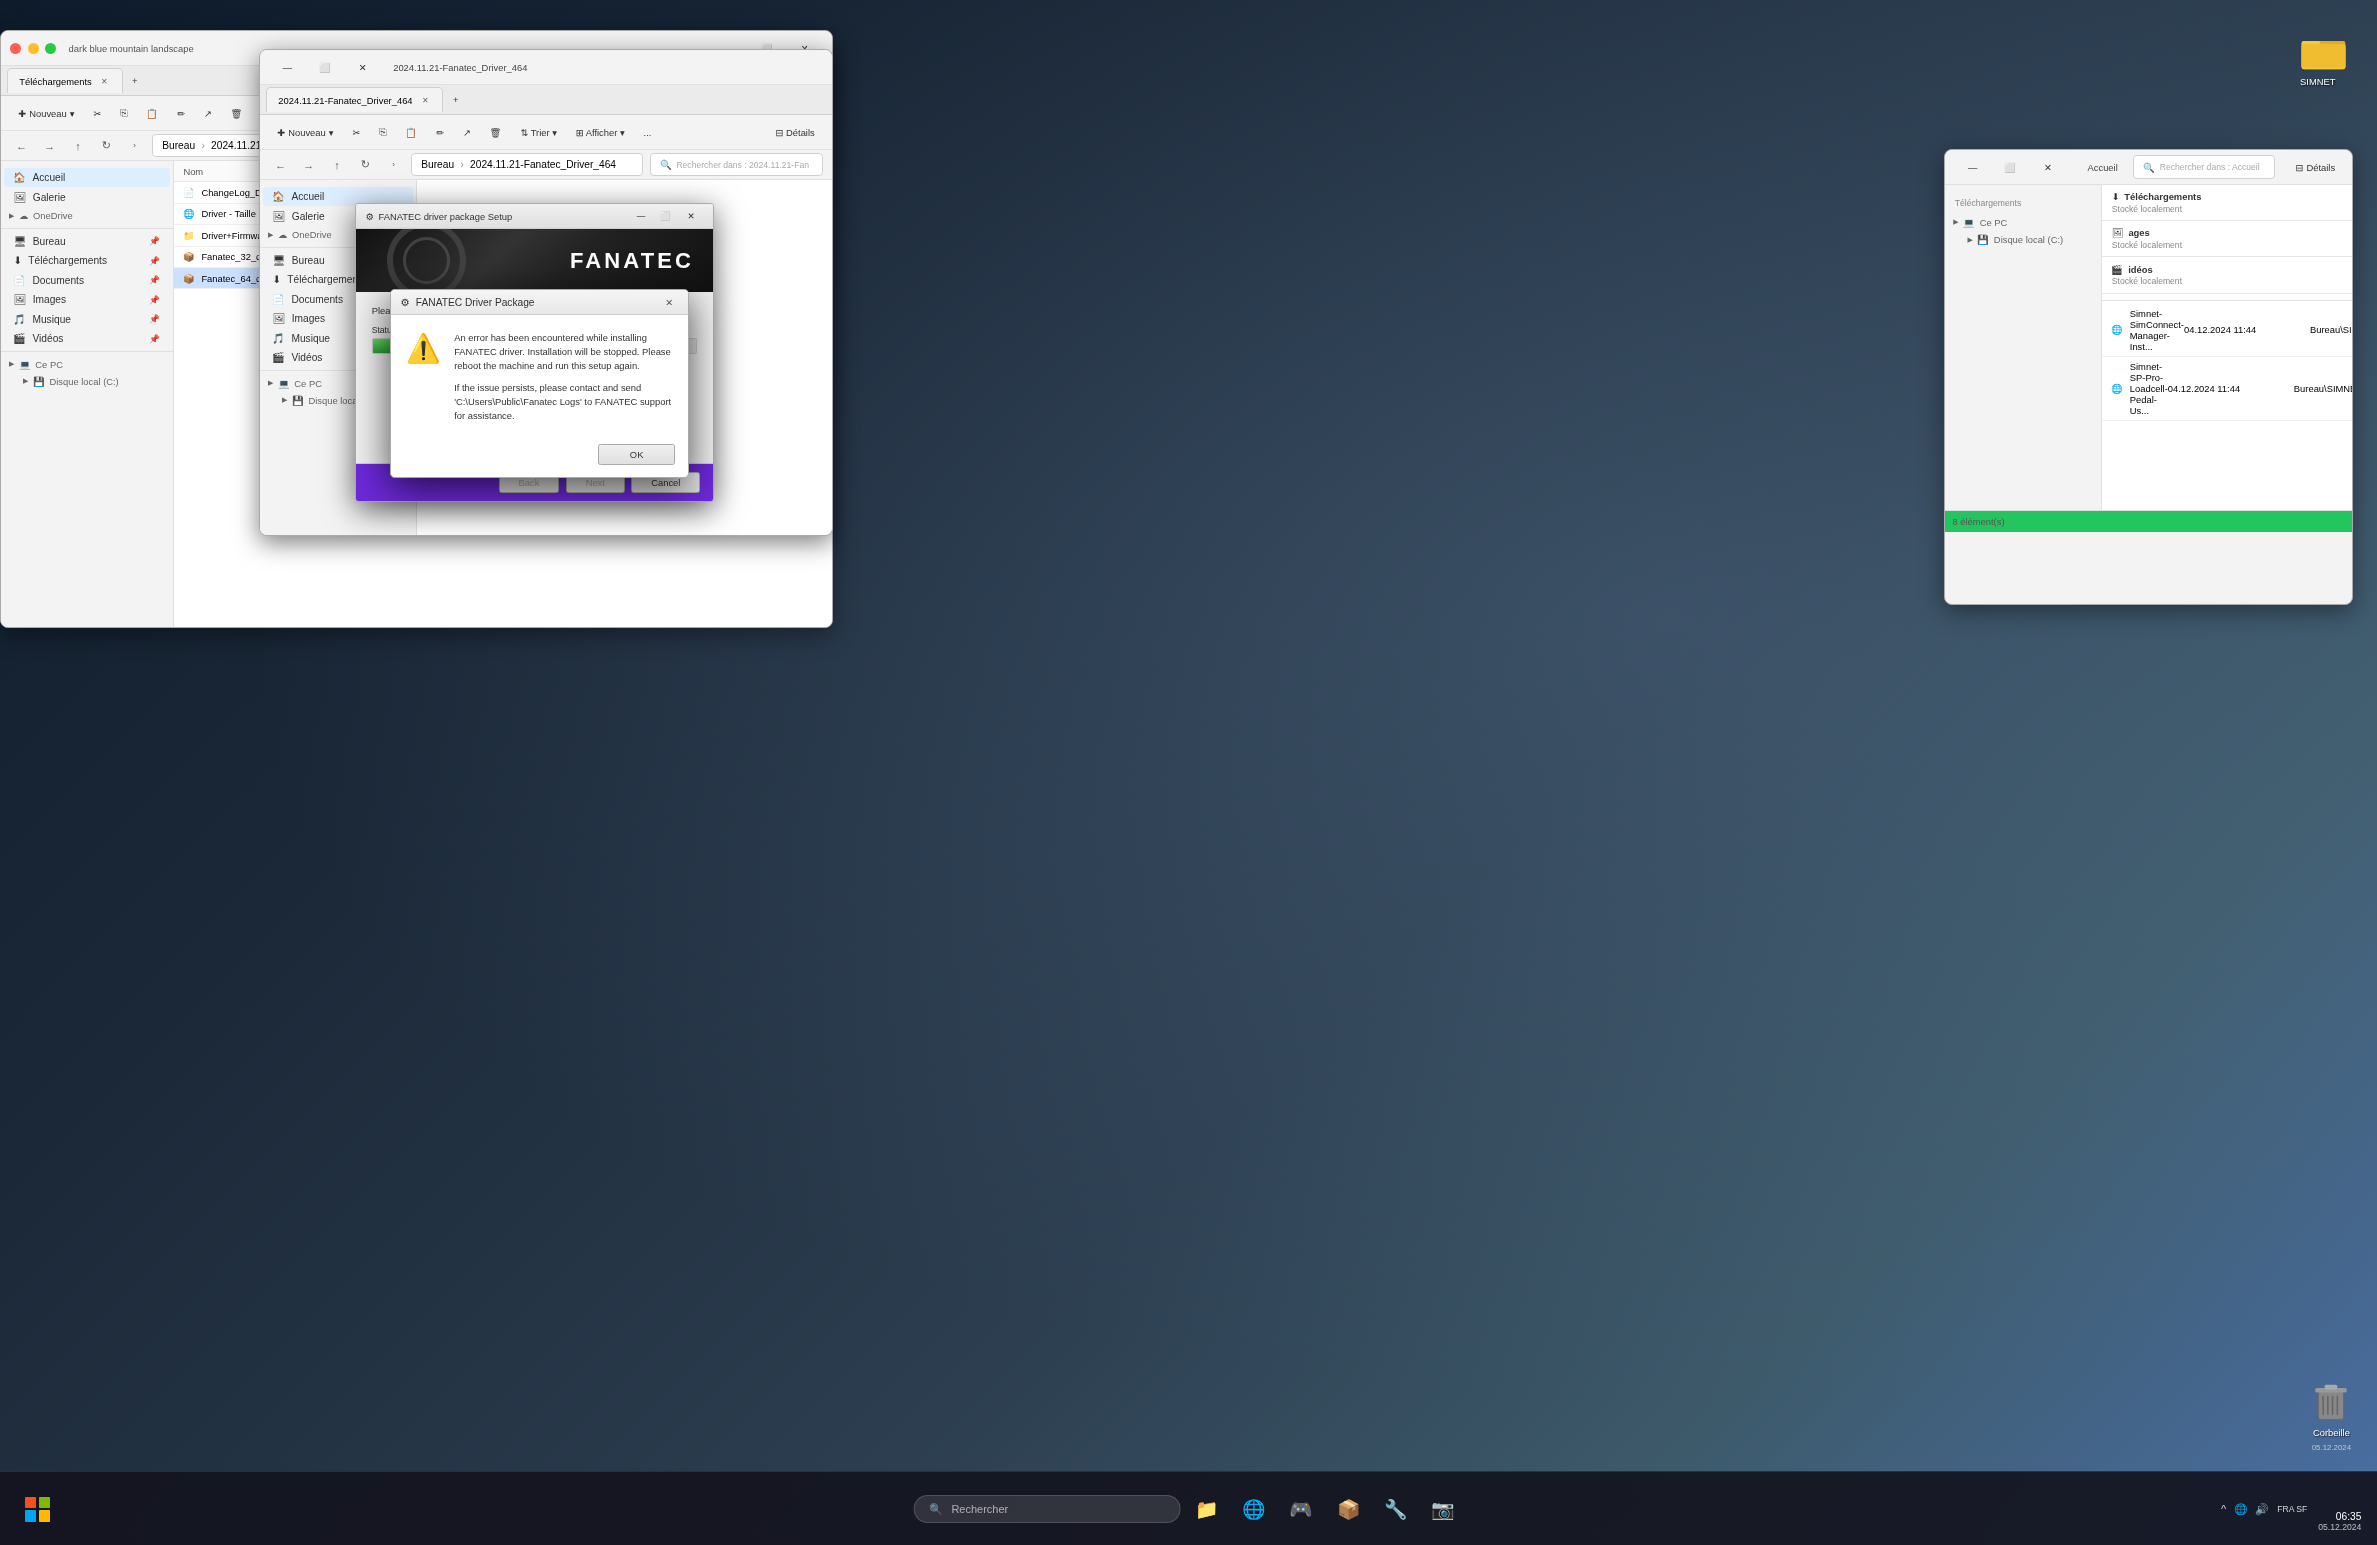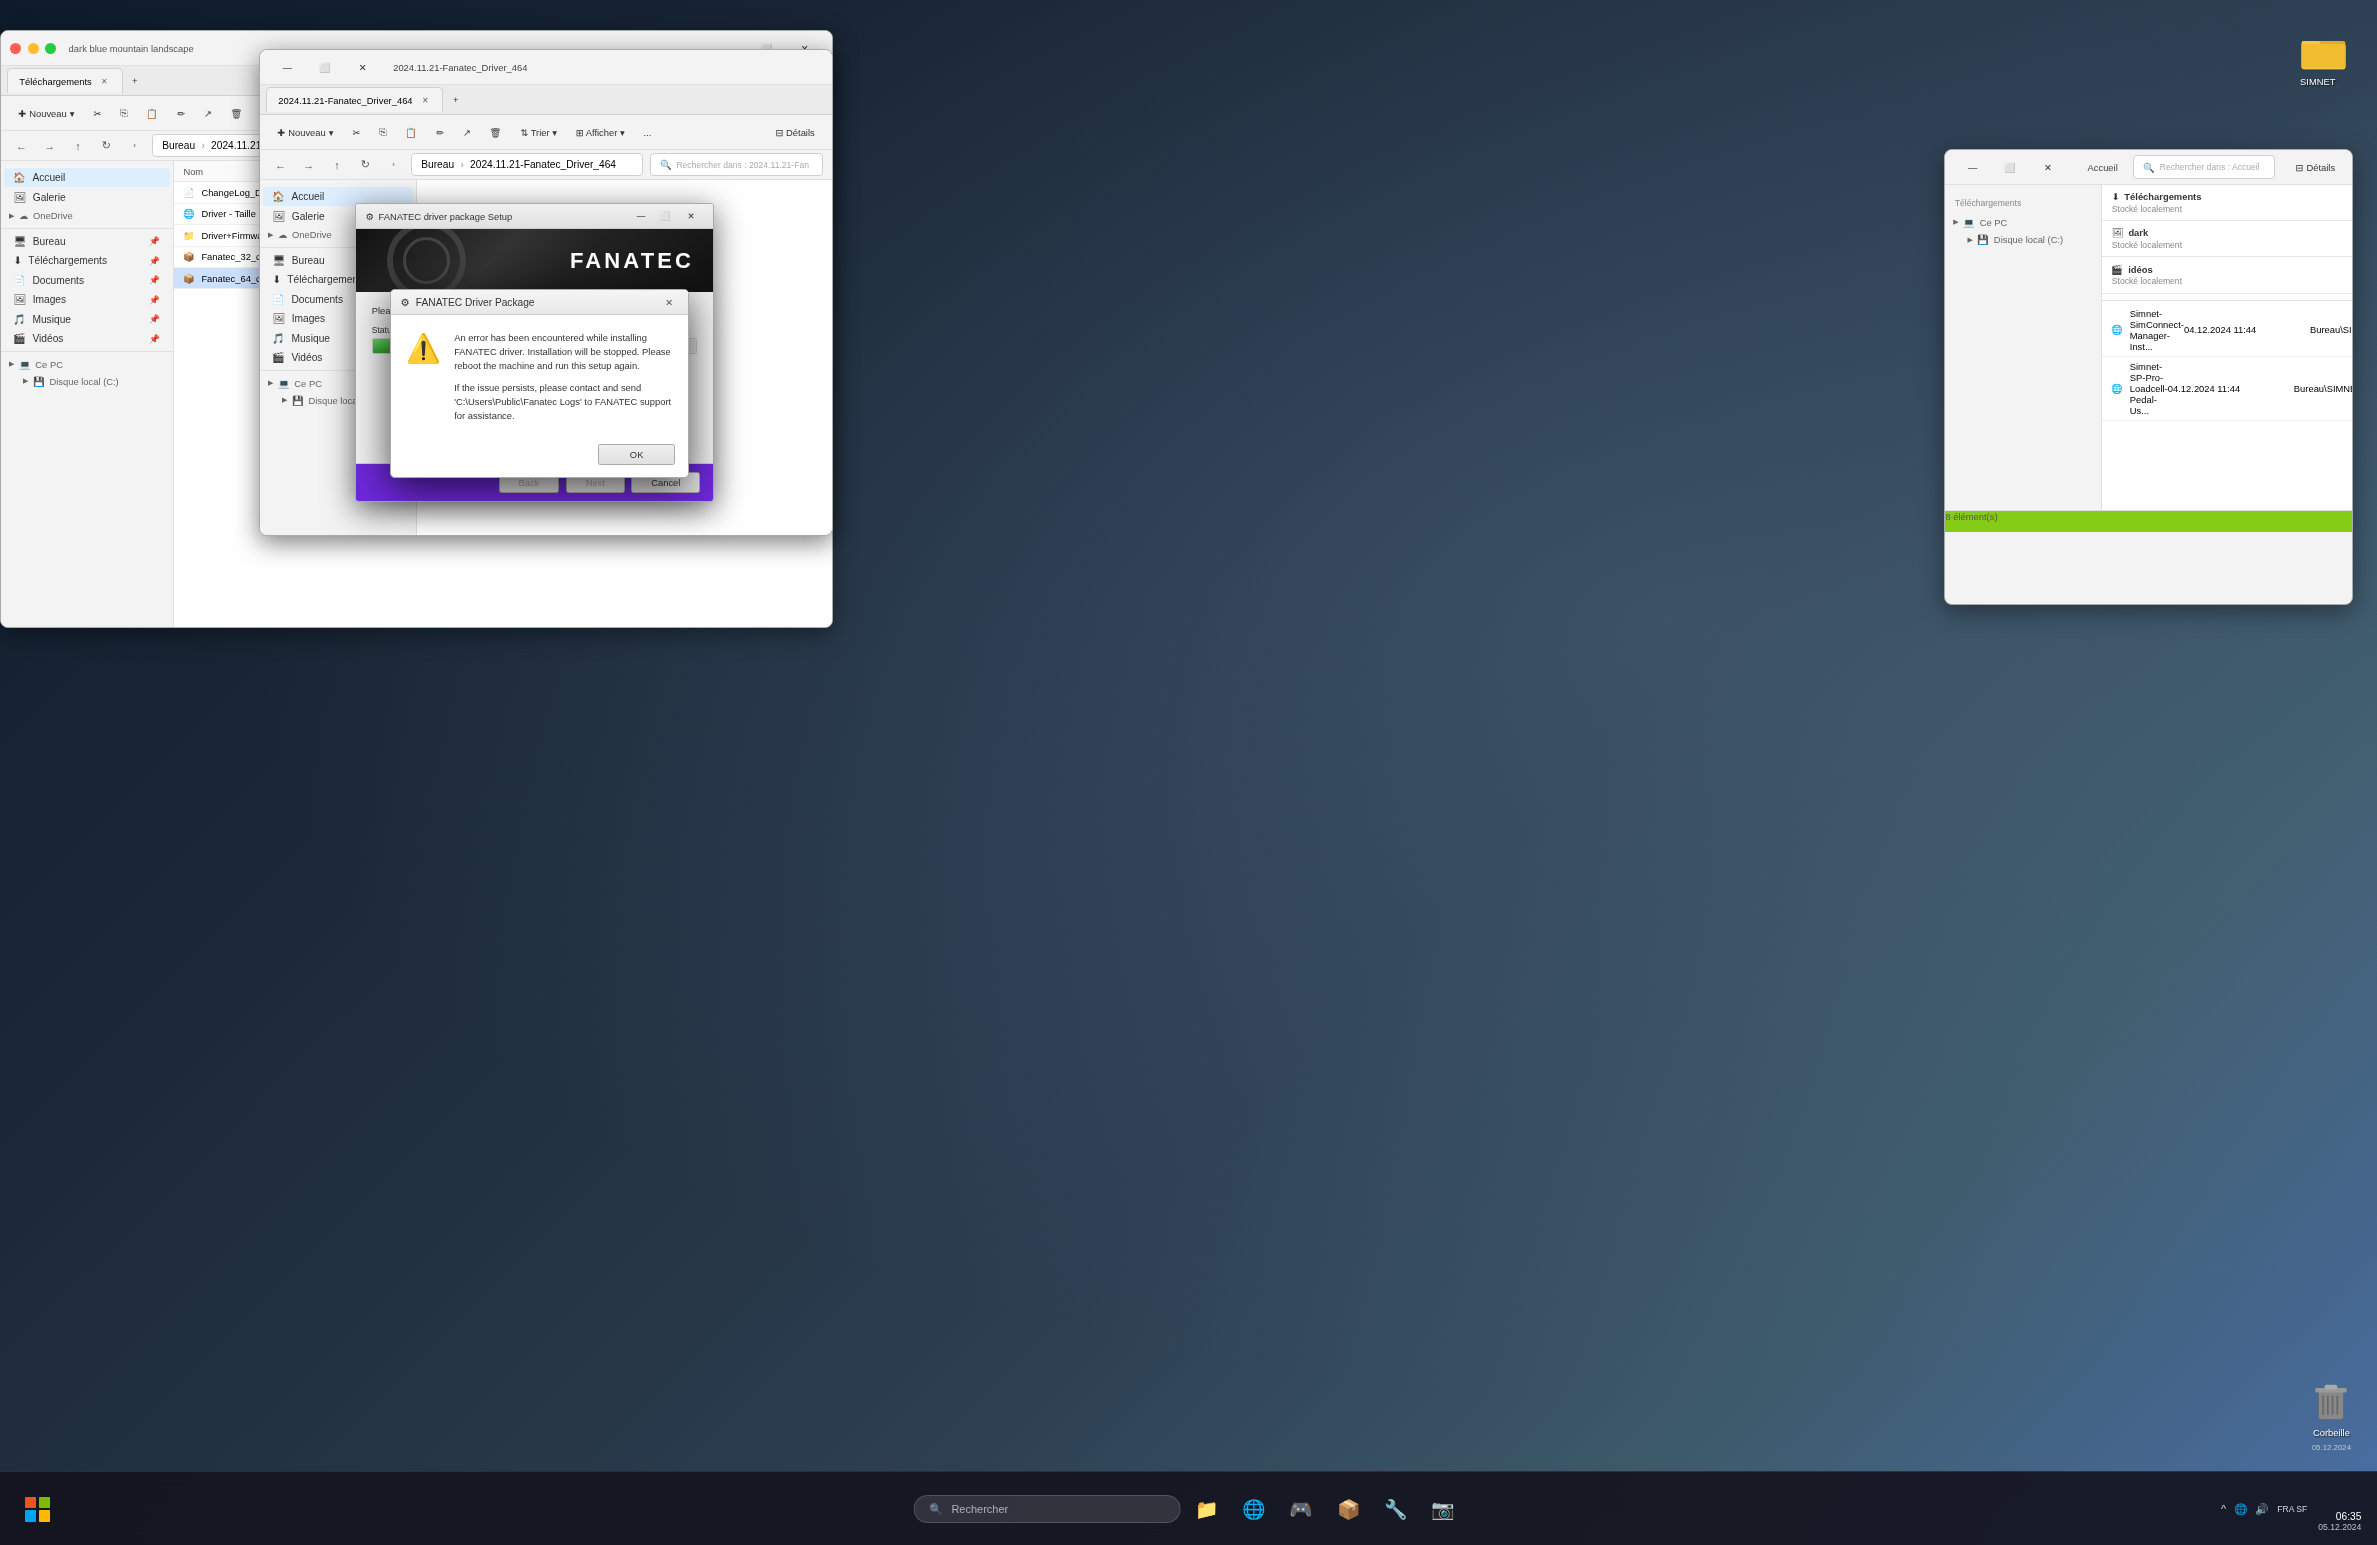--- a/index.html
+++ b/index.html
@@ -437,24 +437,25 @@
     .file-row.selected { background: #cce0ff; }
 
     .file-name {
       display: flex;
       align-items: center;
       gap: 6.3px;
     }
 
     .statusbar {
       height: 22px;
-      background: #84cc16;
+      background: #22c55e;
       border-top: 0.8px solid #e0e0e0;
       display: flex;
-      padding: 0 0;
+      align-items: center;
+      padding: 0 7px;
       font-size: 9.4px;
       color: #555;
       gap: 12.6px;
     }
 
     
     .window-fanatec-setup {
       position: absolute;
       top: 203px;
       left: 355px;
@@ -1076,21 +1077,21 @@
       <div style="padding:6.3px 9.4px; font-size:9.4px; color:#333; border-bottom:0.8px solid #e8e8e8;">
         <div style="display:flex; align-items:center; gap:4.7px;">
           <span>⬇</span>
           <strong>Téléchargements</strong>
         </div>
         <div style="font-size:8.6px; color:#888; margin-top:1.6px;">Stocké localement</div>
       </div>
       <div style="padding:6.3px 9.4px; font-size:9.4px; color:#333; border-bottom:0.8px solid #e8e8e8;">
         <div style="display:flex; align-items:center; gap:4.7px;">
           <span>🖼</span>
-          <strong>dark</strong>
+          <strong>ages</strong>
         </div>
         <div style="font-size:8.6px; color:#888; margin-top:1.6px;">Stocké localement</div>
       </div>
       <div style="padding:6.3px 9.4px; font-size:9.4px; color:#333; border-bottom:0.8px solid #e8e8e8;">
         <div style="display:flex; align-items:center; gap:4.7px;">
           <span>🎬</span>
           <strong>idéos</strong>
         </div>
         <div style="font-size:8.6px; color:#888; margin-top:1.6px;">Stocké localement</div>
       </div>

